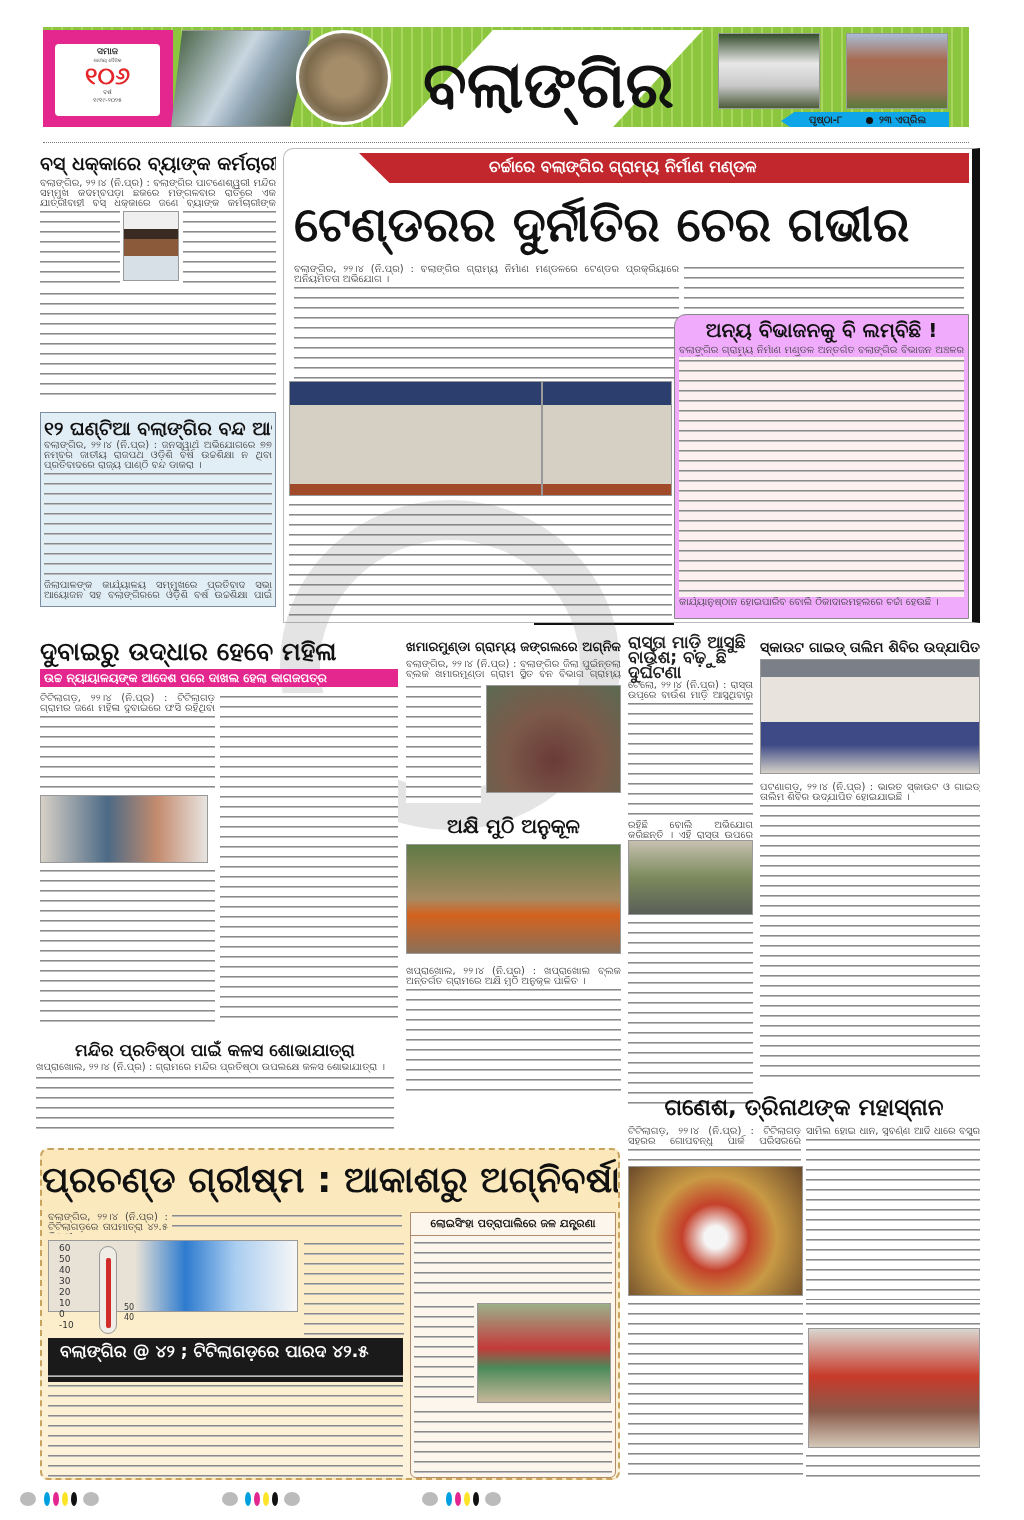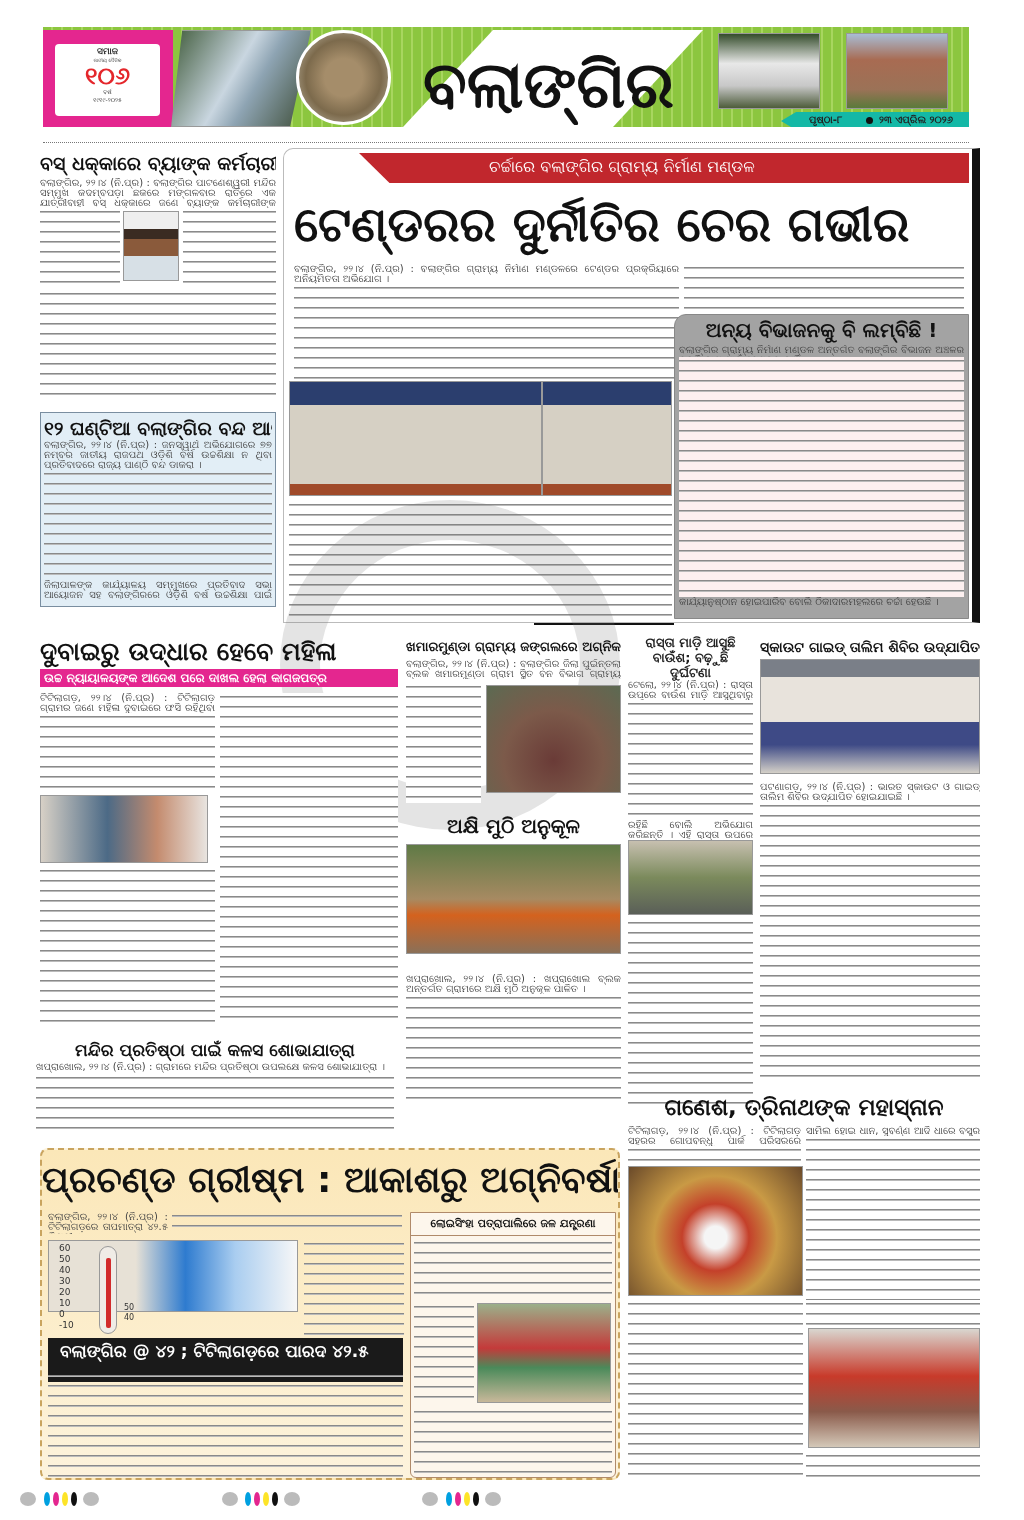--- a/index.html
+++ b/index.html
@@ -24,21 +24,21 @@
       <div style="font-size:6px">ବର୍ଷ</div>
       <div style="font-size:6px">୧୯୧୯-୨୦୨୫</div>
     </div>
   </div>
   <div class="abs photo" style="left:128px;top:3px;width:140px;height:97px;background:linear-gradient(120deg,#3f5a3a,#c9d6e0 45%,#8ea4b3 60%,#3b4a33);clip-path:polygon(8% 0,100% 0,85% 100%,0 100%)"></div>
   <div class="abs photo" style="left:253px;top:3px;width:95px;height:95px;border-radius:50%;border:3px solid #fff;background:radial-gradient(circle,#a58d6a 30%,#7c6a4c 60%,#c8c2b0)"></div>
   <div class="abs" style="left:360px;top:3px;width:300px;height:97px;background:#fff;clip-path:polygon(30% 0,100% 0,70% 100%,0 100%)"></div>
   <h1 class="abs" style="left:380px;top:18px;font-size:64px;line-height:80px;color:#111;font-family:'DejaVu Serif',serif">ବଲାଙ୍ଗିର</h1>
   <div class="abs photo" style="left:675px;top:6px;width:102px;height:76px;background:linear-gradient(180deg,#354d2c,#e8e8e8 40%,#c8c8c8 70%,#4d5c3a)"></div>
   <div class="abs photo" style="left:803px;top:6px;width:102px;height:76px;background:linear-gradient(180deg,#a8bcd4,#a86b52 35%,#9b7257 75%,#5a7a3a)"></div>
-  <div class="abs" style="left:738px;top:85px;width:188px;height:18px;background:#14b8a6;clip-path:polygon(8% 0,100% 0,100% 100%,8% 100%,0 50%)">
+  <div class="abs" style="left:738px;top:85px;width:168px;height:18px;background:#0ea5e9;clip-path:polygon(8% 0,100% 0,100% 100%,8% 100%,0 50%)">
     <span style="position:absolute;left:28px;top:2px;font-size:10px;font-weight:bold">ପୃଷ୍ଠା-୮</span>
     <span style="position:absolute;left:85px;top:5px;width:7px;height:7px;border-radius:50%;background:#111"></span>
     <span style="position:absolute;left:98px;top:2px;font-size:10px;font-weight:bold">୨୩ ଏପ୍ରିଲ ୨୦୨୬</span>
   </div>
 </div>
 <div class="abs dotted" style="left:43px;top:142px;width:926px"></div>
 
 <div class="abs" style="left:40px;top:148px;width:236px;height:250px">
   <h2 style="font-size:19px;line-height:30px">ବସ୍ ଧକ୍କାରେ ବ୍ୟାଙ୍କ କର୍ମଚାରୀଙ୍କ ମୃତ୍ୟୁ</h2>
   <div class="txt" style="height:30px">ବଲାଙ୍ଗିର, ୨୨।୪ (ନି.ପ୍ର) : ବଲାଙ୍ଗିର ପାଟଣେଶ୍ୱରୀ ମନ୍ଦିର ସମ୍ମୁଖ କଦମ୍ବପଡ଼ା ଛକରେ ମଙ୍ଗଳବାର ରାତିରେ ଏକ ଯାତ୍ରୀବାହୀ ବସ୍ ଧକ୍କାରେ ଜଣେ ବ୍ୟାଙ୍କ କର୍ମଚାରୀଙ୍କ ଘଟଣାସ୍ଥଳରେ ମୃତ୍ୟୁ ଘଟିଛି ।</div>
@@ -50,33 +50,33 @@
 
 <div class="abs" style="left:40px;top:412px;width:236px;height:195px;background:#e2eef6;border:1px solid #7a8ea0;padding:3px">
   <h2 style="font-size:19px;line-height:24px">୧୨ ଘଣ୍ଟିଆ ବଲାଙ୍ଗିର ବନ୍ଦ ଆଜି</h2>
   <div class="txt" style="height:30px">ବଲାଙ୍ଗିର, ୨୨।୪ (ନି.ପ୍ର) : ଜନସ୍ୱାର୍ଥ ଅଭିଯୋଗରେ ୭୭ ନମ୍ବର ଜାତୀୟ ରାଜପଥ ଓଡ଼ିଶି ବର୍ଷ ଉଚ୍ଚଶିକ୍ଷା ନ ଥିବା ପ୍ରତିବାଦରେ ରାଜ୍ୟ ପାଣ୍ଠି ବନ୍ଦ ଡାକରା ।</div>
   <div class="lines" style="height:110px;background:repeating-linear-gradient(#e2eef6 0 3px,#8a8a8a 3px 4px,#bbb 4px 5px,#e2eef6 5px 10px)"></div>
   <div class="txt" style="height:20px">ଜିଲାପାଳଙ୍କ କାର୍ଯ୍ୟାଳୟ ସମ୍ମୁଖରେ ପ୍ରତିବାଦ ସଭା ଆୟୋଜନ ସହ ବଲାଙ୍ଗିରରେ ଓଡ଼ିଶି ବର୍ଷ ଉଚ୍ଚଶିକ୍ଷା ପାଇଁ ଦାବି କରାଯିବ ବୋଲି ଶ୍ରୀ ମେହେର ପ୍ରକାଶ କରିଛନ୍ତି ।</div>
 </div>
 
 <div class="abs" style="left:283px;top:148px;width:697px;height:475px;border:1px solid #bbb;border-right:8px solid #111;border-radius:10px 0 0 0">
   <div class="abs" style="left:75px;top:4px;width:610px;height:30px;background:#c1272d;clip-path:polygon(0 0,100% 0,100% 100%,5% 100%)">
-    <span style="position:absolute;left:130px;top:4px;font-size:16px;color:#fff;font-weight:normal;white-space:nowrap">ଚର୍ଚ୍ଚାରେ ବଲାଙ୍ଗିର ଗ୍ରାମ୍ୟ ନିର୍ମାଣ ମଣ୍ଡଳ</span>
+    <span style="position:absolute;left:130px;top:4px;font-size:16px;color:#fff;font-weight:bold;white-space:nowrap">ଚର୍ଚ୍ଚାରେ ବଲାଙ୍ଗିର ଗ୍ରାମ୍ୟ ନିର୍ମାଣ ମଣ୍ଡଳ</span>
   </div>
   <h1 class="abs" style="left:10px;top:40px;font-size:48px;line-height:70px">ଟେଣ୍ଡରର ଦୁର୍ନୀତିର ଚେର ଗଭୀର</h1>
   <div class="abs" style="left:10px;top:115px;width:385px">
     <div class="txt" style="height:20px">ବଲାଙ୍ଗିର, ୨୨।୪ (ନି.ପ୍ର) : ବଲାଙ୍ଗିର ଗ୍ରାମ୍ୟ ନିର୍ମାଣ ମଣ୍ଡଳରେ ଟେଣ୍ଡର ପ୍ରକ୍ରିୟାରେ ଅନିୟମିତତା ଅଭିଯୋଗ ।</div>
     <div class="lines" style="height:95px"></div>
   </div>
   <div class="abs lines" style="left:400px;top:115px;width:280px;height:50px"></div>
   <div class="abs photo" style="left:5px;top:232px;width:253px;height:115px;background:linear-gradient(180deg,#2b3e6e 0 20%,#d6d0c4 20% 90%,#a04a2a 90%)"></div>
   <div class="abs photo" style="left:258px;top:232px;width:130px;height:115px;background:linear-gradient(180deg,#2b3e6e 0 20%,#d6d0c4 20% 90%,#a04a2a 90%)"></div>
   <div class="abs lines" style="left:5px;top:352px;width:383px;height:118px"></div>
   <div class="abs lines" style="left:392px;top:170px;width:0px;height:0px"></div>
-  <div class="abs" style="left:390px;top:165px;width:295px;height:305px;background:#a3a3a3;border:1px solid #888;border-radius:12px 0 0 0">
+  <div class="abs" style="left:390px;top:165px;width:295px;height:305px;background:#f0abfc;border:1px solid #888;border-radius:12px 0 0 0">
     <h2 style="font-size:20px;line-height:30px;text-align:center">ଅନ୍ୟ ବିଭାଜନକୁ ବି ଲମ୍ବିଛି !</h2>
     <div class="txt" style="padding:0 4px;height:12px">ବଲାଙ୍ଗିର ଗ୍ରାମ୍ୟ ନିର୍ମାଣ ମଣ୍ଡଳ ଅନ୍ତର୍ଗତ ବଲାଙ୍ଗିର ବିଭାଜନ ଅଞ୍ଚଳର ଦୁଇଟି କାମ ପାଇଁ ଟେଣ୍ଡର ଡାକି</div>
     <div class="lines" style="margin:0 4px;height:240px;background:repeating-linear-gradient(#fdf0f0 0 3px,#8a8a8a 3px 4px,#bbb 4px 5px,#fdf0f0 5px 10px)"></div>
     <div class="txt" style="padding:0 4px">କାର୍ଯ୍ୟାନୁଷ୍ଠାନ ହୋଇପାରିବ ବୋଲି ଠିକାଦାରମହଲରେ ଚର୍ଚ୍ଚା ହେଉଛି ।</div>
   </div>
   <div class="abs" style="left:250px;top:474px;width:140px;height:2px;background:#111"></div>
 </div>
 
 <div class="abs" style="left:280px;top:500px;width:340px;height:330px;border-radius:50%;border:40px solid rgba(120,120,120,0.25);opacity:0.8"></div>
 
@@ -95,26 +95,26 @@
 <div class="abs" style="left:406px;top:635px;width:215px;height:170px">
   <h3 style="font-size:13px;line-height:24px">ଖମାରମୁଣ୍ଡା ଗ୍ରାମ୍ୟ ଜଙ୍ଗଲରେ ଅଗ୍ନିକାଣ୍ଡ</h3>
   <div class="txt" style="height:20px">ବଲାଙ୍ଗିର, ୨୨।୪ (ନି.ପ୍ର) : ବଲାଙ୍ଗିର ଜିଲା ପୁଇଁନ୍ତଲା ବ୍ଲକ ଖମାରମୁଣ୍ଡା ଗ୍ରାମ ସ୍ଥିତ ବନ ବିଭାଗ ଗ୍ରାମ୍ୟ ଜଙ୍ଗଲରେ ନିଆଁ ଲାଗି କ୍ଷୟକ୍ଷତି ।</div>
   <div class="abs lines" style="left:0;top:48px;width:75px;height:120px"></div>
   <div class="abs photo" style="left:80px;top:50px;width:135px;height:108px;background:radial-gradient(circle at 50% 70%,#6a3b37,#7c5a4a 50%,#5c6a52)"></div>
 </div>
 
 <div class="abs" style="left:406px;top:808px;width:215px;height:280px">
   <h2 style="font-size:20px;line-height:36px;text-align:center">ଅକ୍ଷି ମୁଠି ଅନୁକୂଳ</h2>
   <div class="photo" style="height:110px;background:linear-gradient(180deg,#5f7a46,#a78a62 50%,#d4621e 65%,#8a7058)"></div>
-  <div class="txt" style="height:20px;margin-top:20px">ଖପ୍ରାଖୋଲ, ୨୨।୪ (ନି.ପ୍ର) : ଖପ୍ରାଖୋଲ ବ୍ଲକ ଅନ୍ତର୍ଗତ ଗ୍ରାମରେ ଅକ୍ଷି ମୁଠି ଅନୁକୂଳ ପାଳିତ ।</div>
+  <div class="txt" style="height:20px;margin-top:12px">ଖପ୍ରାଖୋଲ, ୨୨।୪ (ନି.ପ୍ର) : ଖପ୍ରାଖୋଲ ବ୍ଲକ ଅନ୍ତର୍ଗତ ଗ୍ରାମରେ ଅକ୍ଷି ମୁଠି ଅନୁକୂଳ ପାଳିତ ।</div>
   <div class="lines" style="height:108px"></div>
 </div>
 
 <div class="abs" style="left:628px;top:635px;width:125px;height:455px">
-  <div style="text-align:center;font-weight:bold;font-size:13px;line-height:15px">
+  <div style="text-align:left;font-weight:bold;font-size:17px;line-height:15px">
     <div>ରାସ୍ତା ମାଡ଼ି ଆସୁଛି</div>
     <div>ବାଉଁଶ; ବଢ଼ୁଛି</div>
     <div>ଦୁର୍ଘଟଣା</div>
   </div>
   <div class="txt" style="height:20px;margin-top:0">ଟେଲୋ, ୨୨।୪ (ନି.ପ୍ର) : ରାସ୍ତା ଉପରେ ବାଉଁଶ ମାଡ଼ି ଆସୁଥିବାରୁ ଦୁର୍ଘଟଣା ବଢ଼ୁଛି ।</div>
   <div class="lines" style="height:120px"></div>
   <div class="txt" style="height:20px">ରହିଛି ବୋଲି ଅଭିଯୋଗ କରିଛନ୍ତି । ଏହି ରାସ୍ତା ଉପରେ ଟିପ୍ପର, ଟ୍ରକ</div>
   <div class="photo" style="height:75px;background:linear-gradient(180deg,#c7c0b0,#7b8a5c 50%,#5a5f58)"></div>
   <div class="lines" style="height:185px;margin-top:4px"></div>
 </div>

